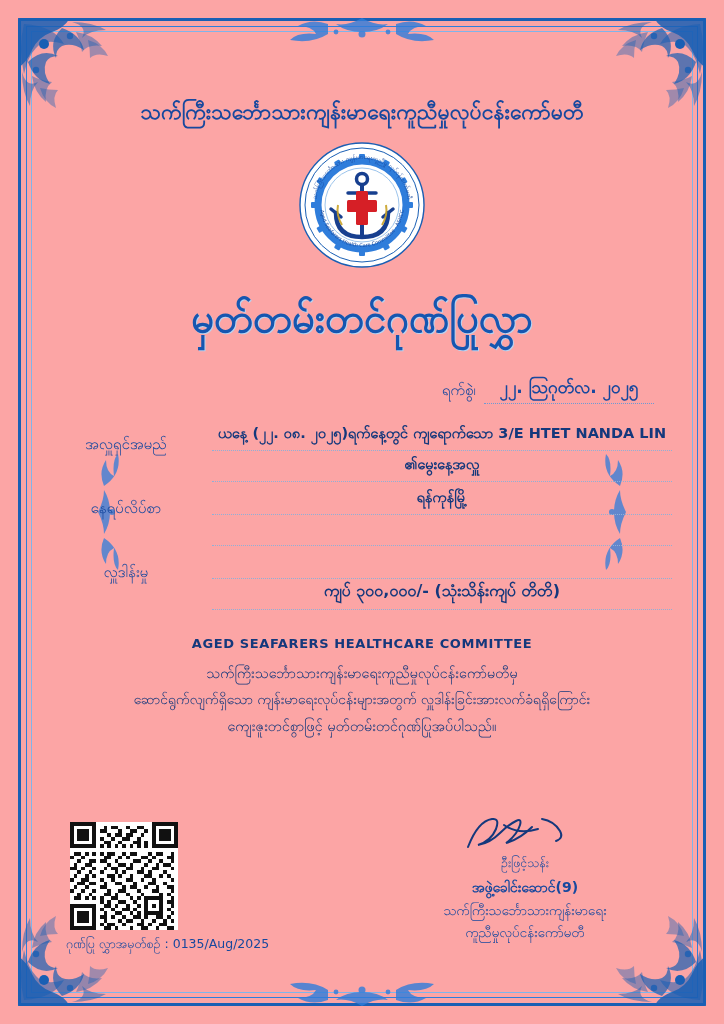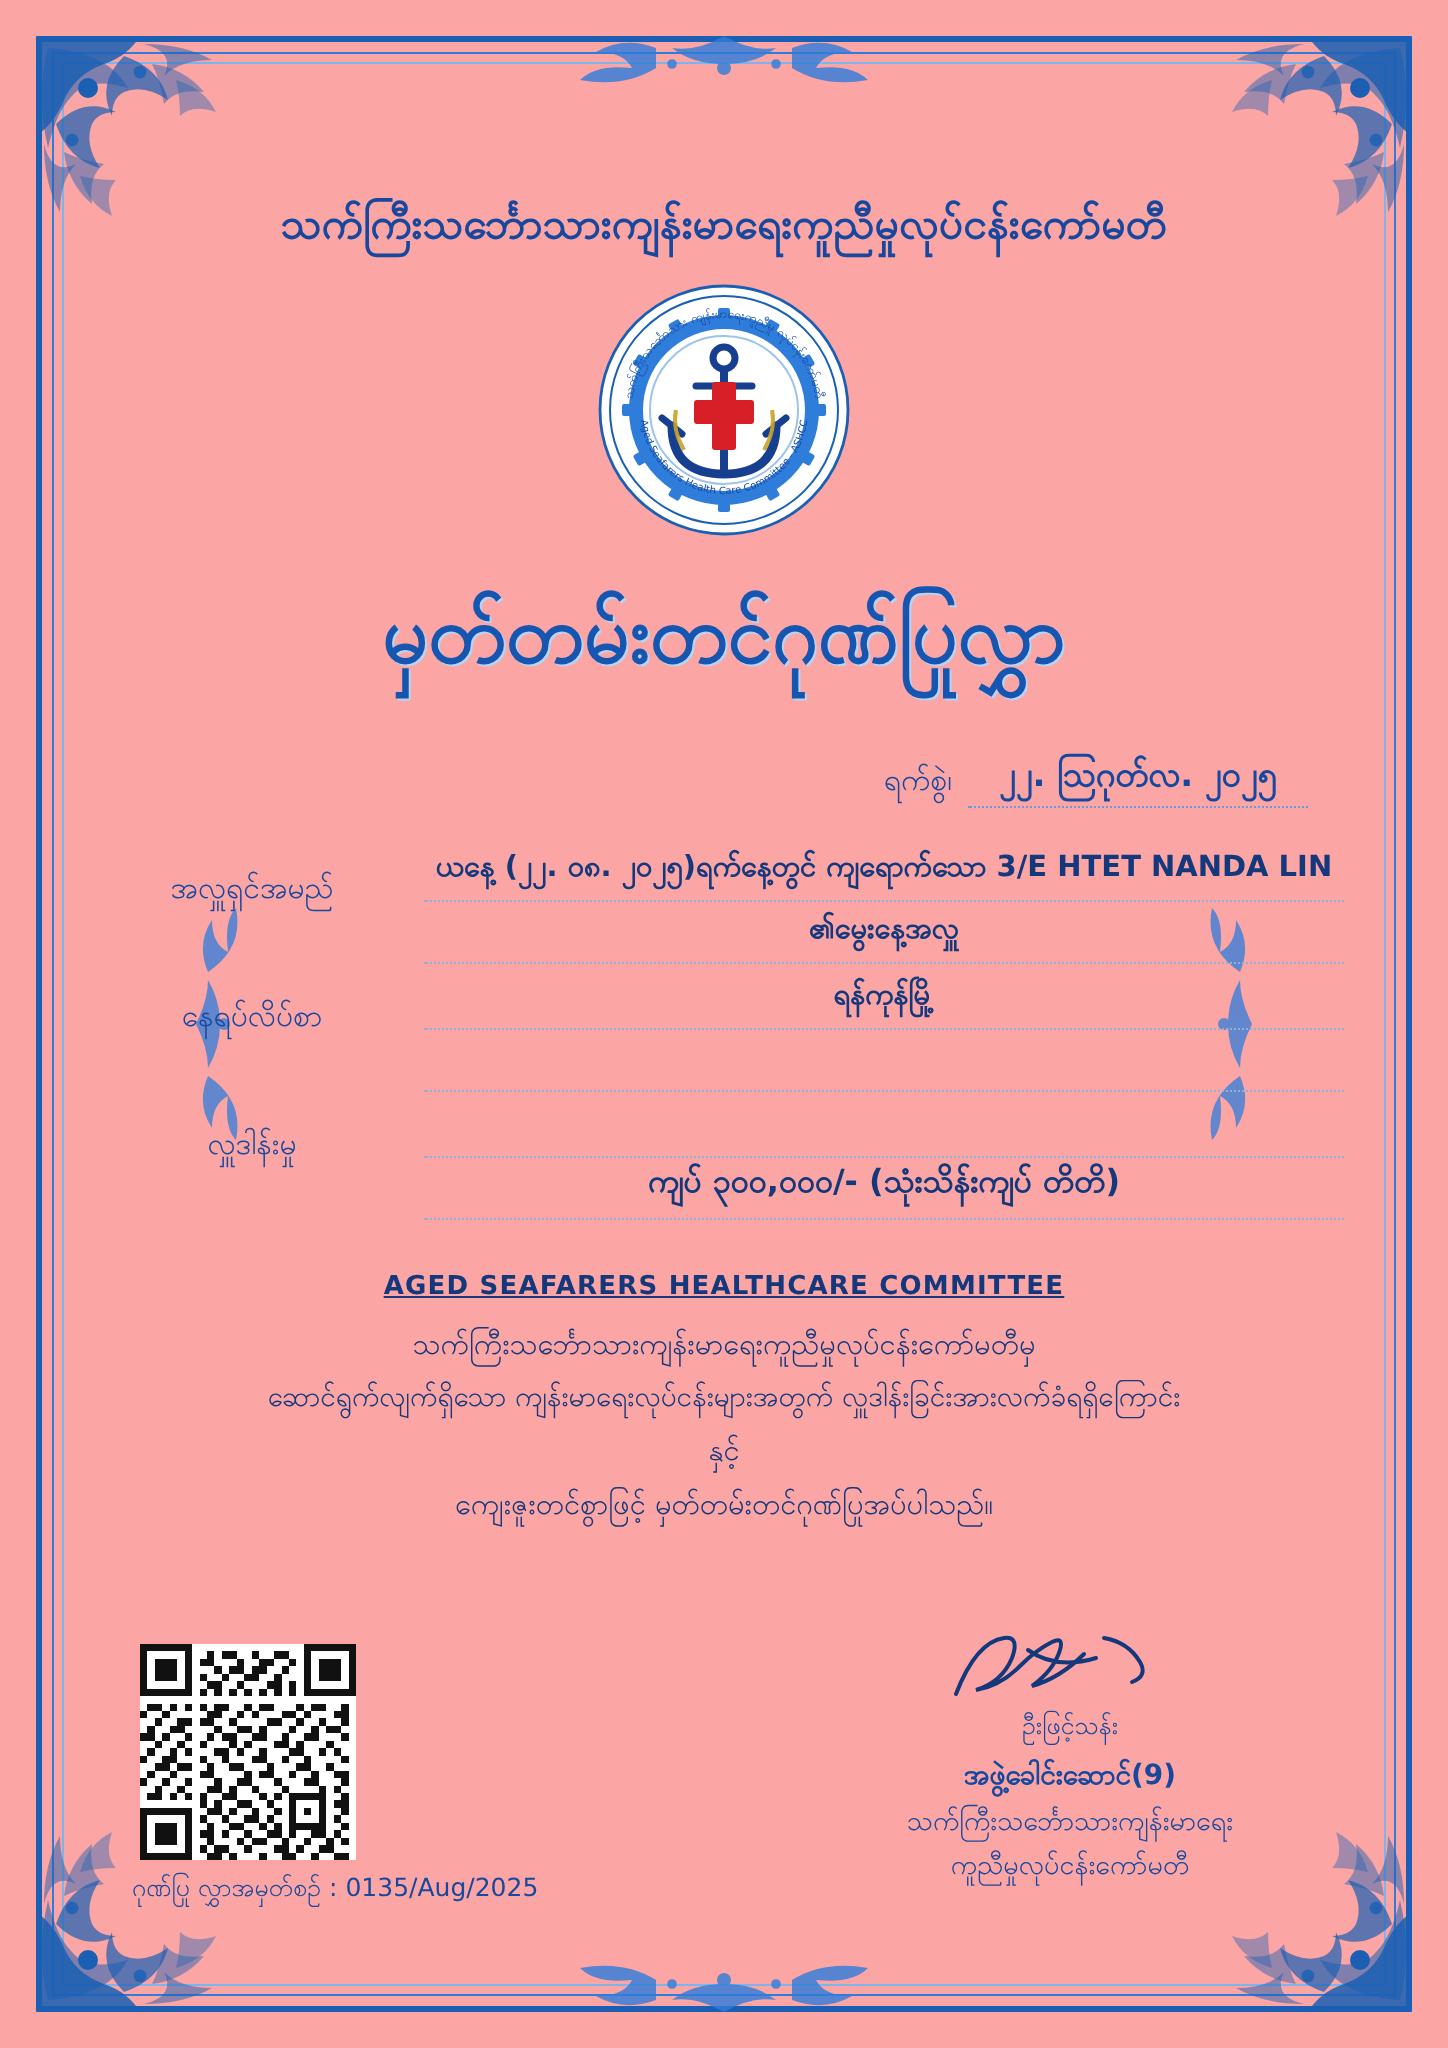--- a/index.html
+++ b/index.html
@@ -142,21 +142,20 @@
     margin-top: 22px;
     text-align: center;
     color: #14387c;
     line-height: 1.85;
   }
   .body-text .en {
     font-size: 13px;
     font-weight: bold;
     letter-spacing: 0.6px;
     margin-bottom: 4px;
-    text-decoration: underline;
   }
   .body-text .mm { font-size: 14.5px; }
   .body-text .mm-small { font-size: 14px; }
 
   
   .footer {
     position: absolute;
     left: 0; right: 0; bottom: 6px;
     height: 150px;
   }
@@ -169,21 +168,21 @@
   }
   .serial {
     position: absolute;
     left: 20px;
     bottom: 18px;
     color: #17489e;
     font-size: 12.5px;
   }
   .sign-block {
     position: absolute;
-    right: 18px;
+    right: 28px;
     bottom: 28px;
     width: 250px;
     text-align: center;
     color: #17489e;
   }
   .signature {
     height: 46px;
     position: relative;
   }
   .sign-name {
@@ -413,21 +412,20 @@
           </div>
         </div>
       </div>
 
     </div>
 
     <div class="body-text">
       <div class="en">AGED SEAFARERS HEALTHCARE COMMITTEE</div>
       <div class="mm">သက်ကြီးသင်္ဘောသားကျန်းမာရေးကူညီမှုလုပ်ငန်းကော်မတီမှ</div>
       <div class="mm-small">ဆောင်ရွက်လျက်ရှိသော ကျန်းမာရေးလုပ်ငန်းများအတွက် လှူဒါန်းခြင်းအားလက်ခံရရှိကြောင်း</div>
-      <div class="mm">နှင့်</div>
       <div class="mm">ကျေးဇူးတင်စွာဖြင့် မှတ်တမ်းတင်ဂုဏ်ပြုအပ်ပါသည်။</div>
     </div>
 
     <div class="footer">
 
       <svg class="qr" viewBox="0 0 29 29" shape-rendering="crispEdges">
         <rect width="29" height="29" fill="#ffffff"></rect>
         <g fill="#111111">
 
           <rect x="0" y="0" width="7" height="1"></rect>

